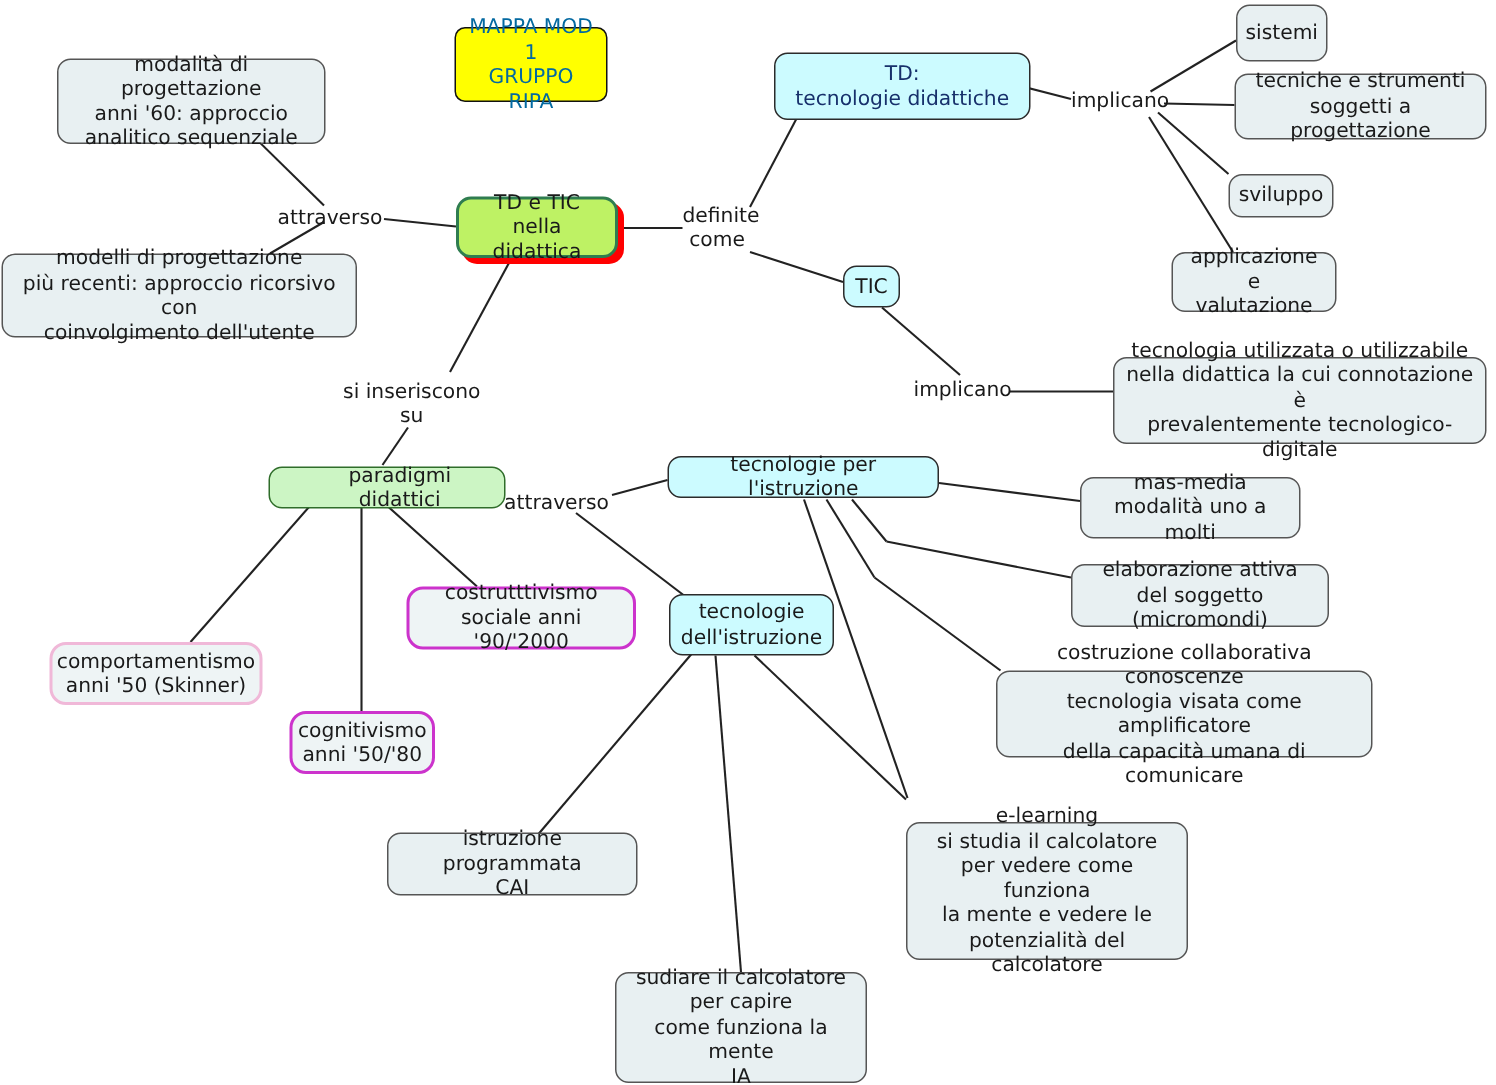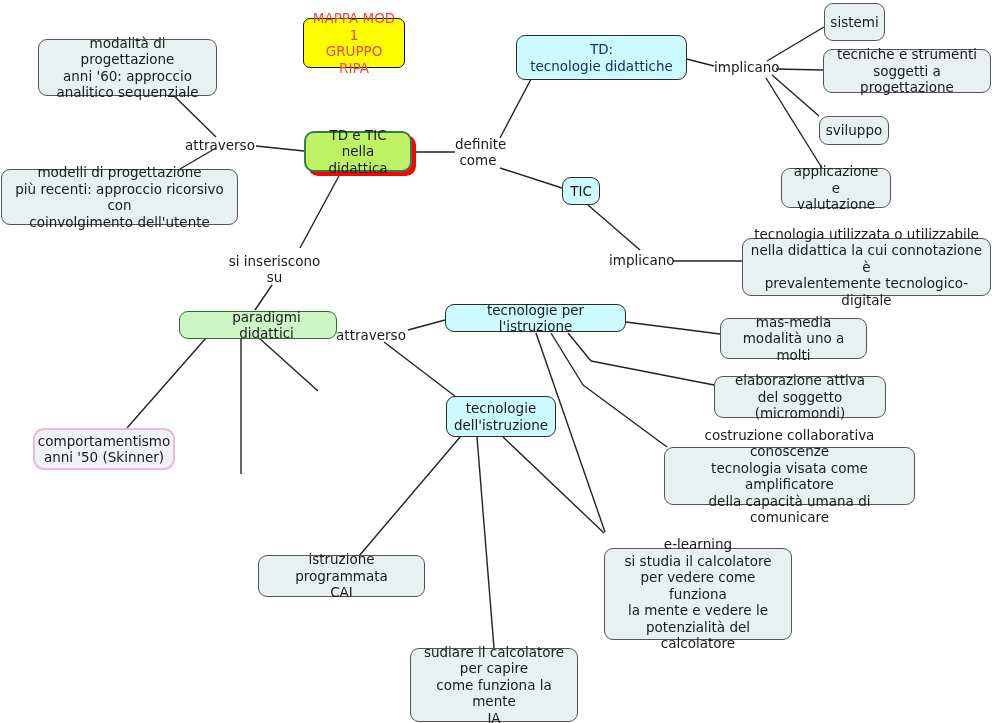--- a/index.html
+++ b/index.html
@@ -52,21 +52,21 @@
     border-color: #2b2b2b;
     color: #17306b;
   }
   .node.green {
     background: #ccf5c4;
     border-color: #2f6d2a;
   }
   .node.yellow {
     background: #ffff00;
     border-color: #111111;
-    color: #ef4444;
+    color: #0369a1;
     border-radius: 7px;
   }
   .node.pink-soft {
     background: #eef4f5;
     border-color: #f0b8d8;
     border-width: 2px;
     border-radius: 11px;
   }
   .node.magenta {
     background: #eef4f5;
@@ -195,31 +195,35 @@
   <div class="node green" style="left:179px; top:311px; width:158px; height:28px;padding-left:24px;">paradigmi didattici</div>
 
   <div class="node cyan" style="left:445px; top:304px; width:181px; height:28px;">tecnologie per l'istruzione</div>
 
   <div class="node" style="left:720px; top:318px; width:147px; height:41px;">mas-media
 modalità uno a molti</div>
 
   <div class="node" style="left:714px; top:376px; width:172px; height:42px;">elaborazione attiva
 del soggetto (micromondi)</div>
 
+  <div class="node magenta" style="left:271px; top:391px; width:153px; height:42px;">costrutttivismo
+sociale anni '90/'2000</div>
 
   <div class="node cyan" style="left:446px; top:396px; width:110px; height:41px;">tecnologie
 dell'istruzione</div>
 
   <div class="node" style="left:664px; top:447px; width:251px; height:58px;">costruzione collaborativa conoscenze
 tecnologia visata come amplificatore
 della capacità umana di comunicare</div>
 
   <div class="node pink-soft" style="left:33px; top:428px; width:142px; height:42px;">comportamentismo
 anni '50 (Skinner)</div>
 
+  <div class="node magenta" style="left:193px; top:474px; width:97px; height:42px;">cognitivismo
+anni '50/'80</div>
 
   <div class="node" style="left:604px; top:532px; width:188px; height:92px;margin-top:16px;">e-learning
 si studia il calcolatore
 per vedere come funziona
 la mente e vedere le
 potenzialità del calcolatore</div>
 
   <div class="node" style="left:258px; top:555px; width:167px; height:42px;">istruzione programmata
 CAI</div>
 

